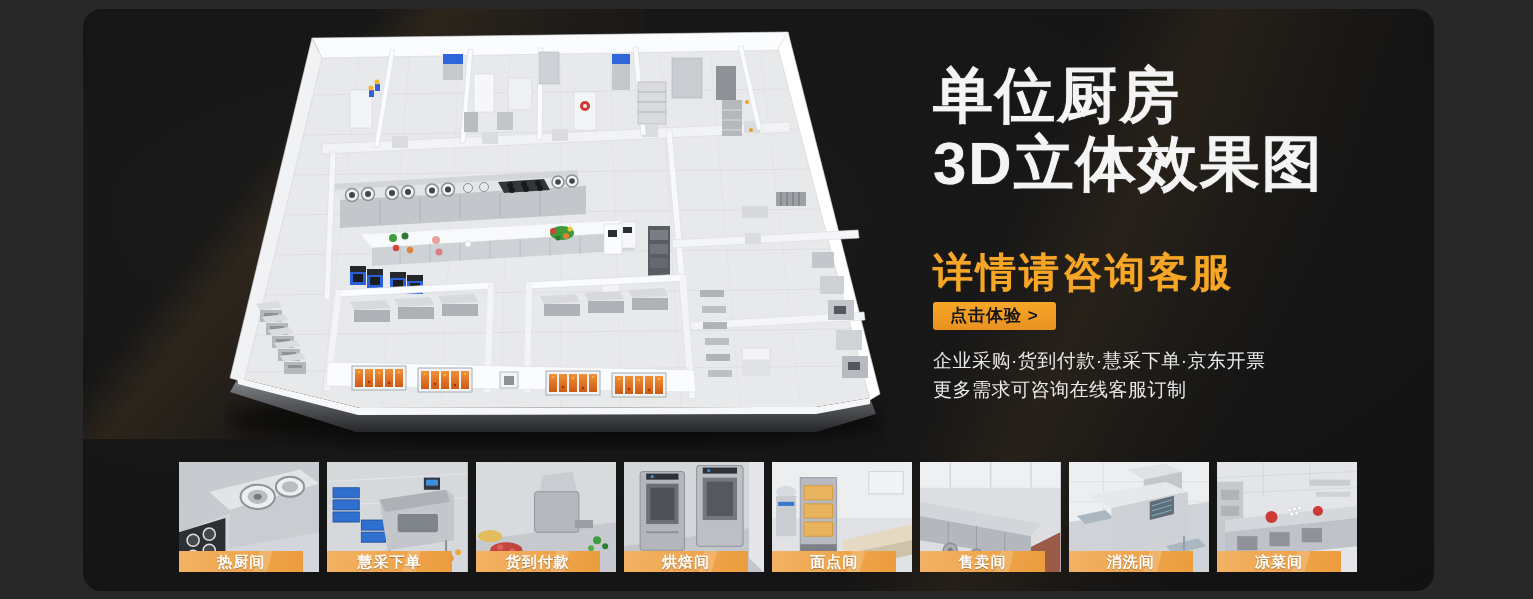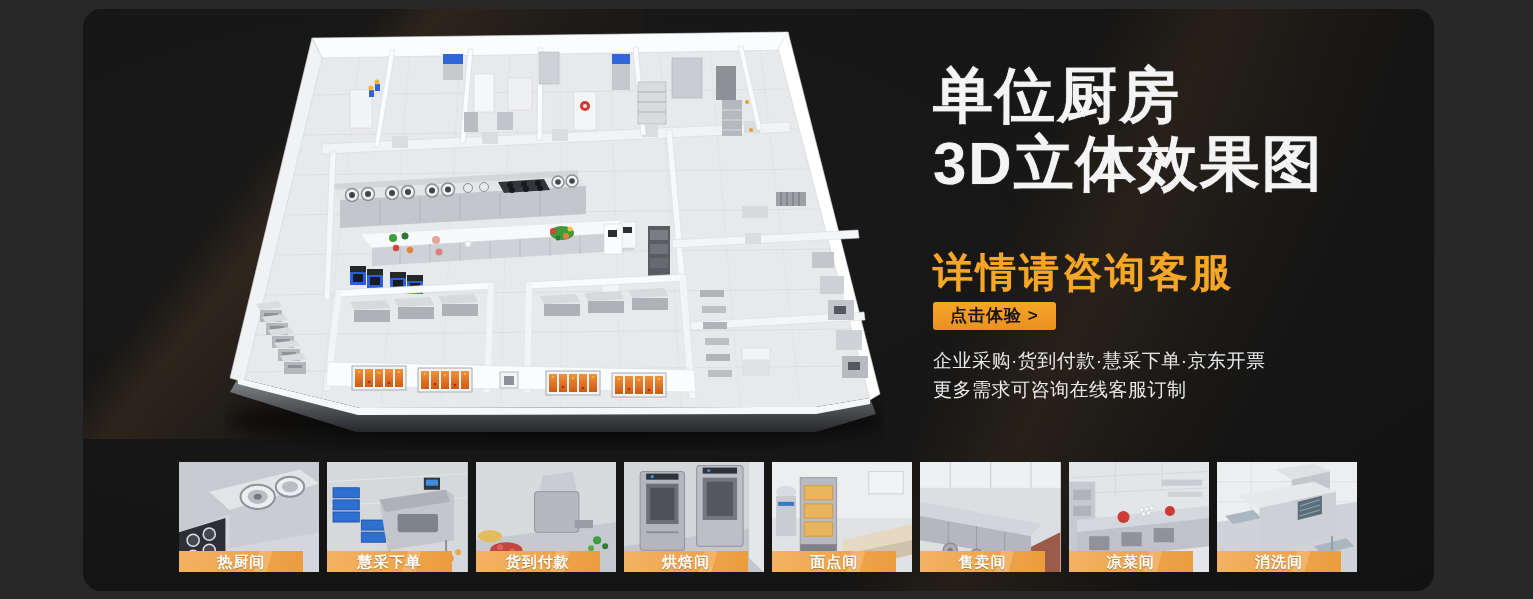--- a/index.html
+++ b/index.html
@@ -519,20 +519,51 @@
               <circle cx="56" cy="94" r="2.5"></circle>
               <circle cx="82" cy="100" r="2.5"></circle>
               <circle cx="110" cy="102" r="2.5"></circle>
           </g>
         </svg>
         <figcaption>售卖间</figcaption>
       </figure>
 
       <figure class="thumb">
         <svg viewBox="0 0 139 110" preserveAspectRatio="xMidYMid slice">
+          <rect width="139" height="110" fill="#e1e3e6"></rect>
+          <rect width="139" height="60" fill="#eceef0"></rect>
+          <g stroke="#dfe1e4" stroke-width="1">
+              <line x1="0" y1="20" x2="139" y2="20"></line>
+              <line x1="0" y1="40" x2="139" y2="40"></line>
+              <line x1="34" y1="0" x2="34" y2="60"></line>
+              <line x1="104" y1="0" x2="104" y2="60"></line>
+            </g>
+          <polygon points="0,60 139,40 139,110 0,110" fill="#cfd2d6"></polygon>
+          <polygon points="8,54 36,48 44,56 16,62" fill="#aab7c0"></polygon>
+          <polygon points="58,8 96,2 112,10 74,18" fill="#dfe2e5"></polygon>
+          <polygon points="74,18 112,10 112,34 74,44" fill="#c3c6cb"></polygon>
+          <polygon points="20,34 96,20 118,30 42,46" fill="#e6e8ea"></polygon>
+          <polygon points="42,46 118,30 118,74 42,92" fill="#cdd0d5"></polygon>
+          <polygon points="80,40 104,34 104,52 80,58" fill="#5f6d78"></polygon>
+          <g stroke="#7fa9bd" stroke-width="1">
+              <line x1="82" y1="44" x2="102" y2="38"></line>
+              <line x1="82" y1="49" x2="102" y2="43"></line>
+              <line x1="82" y1="54" x2="102" y2="48"></line>
+            </g>
+          <polygon points="96,84 128,76 136,84 104,92" fill="#aab7c0"></polygon>
+          <g stroke="#8fa0ab" stroke-width="2">
+              <line x1="46" y1="92" x2="46" y2="104"></line>
+              <line x1="114" y1="74" x2="114" y2="88"></line>
+            </g>
+        </svg>
+        <figcaption>消洗间</figcaption>
+      </figure>
+
+      <figure class="thumb">
+        <svg viewBox="0 0 139 110" preserveAspectRatio="xMidYMid slice">
           <rect width="139" height="110" fill="#e3e5e8"></rect>
           <g stroke="#d6d9dc" stroke-width="1">
               <line x1="0" y1="16" x2="139" y2="10"></line>
               <line x1="0" y1="32" x2="139" y2="26"></line>
               <line x1="46" y1="0" x2="46" y2="34"></line>
               <line x1="92" y1="0" x2="92" y2="30"></line>
             </g>
           <rect x="0" y="20" width="26" height="70" fill="#c6c9ce"></rect>
             <rect x="4" y="28" width="18" height="10" fill="#b0b4b9"></rect>
             <rect x="4" y="44" width="18" height="10" fill="#b0b4b9"></rect>
@@ -551,46 +582,15 @@
             <circle cx="72" cy="48" r="2"></circle>
               <circle cx="77" cy="47" r="2"></circle>
               <circle cx="82" cy="46" r="2"></circle>
             <circle cx="74" cy="52" r="2"></circle>
               <circle cx="79" cy="51" r="2"></circle>
           </g>
         </svg>
         <figcaption>凉菜间</figcaption>
       </figure>
 
-      <figure class="thumb">
-        <svg viewBox="0 0 139 110" preserveAspectRatio="xMidYMid slice">
-          <rect width="139" height="110" fill="#e1e3e6"></rect>
-          <rect width="139" height="60" fill="#eceef0"></rect>
-          <g stroke="#dfe1e4" stroke-width="1">
-              <line x1="0" y1="20" x2="139" y2="20"></line>
-              <line x1="0" y1="40" x2="139" y2="40"></line>
-              <line x1="34" y1="0" x2="34" y2="60"></line>
-              <line x1="104" y1="0" x2="104" y2="60"></line>
-            </g>
-          <polygon points="0,60 139,40 139,110 0,110" fill="#cfd2d6"></polygon>
-          <polygon points="8,54 36,48 44,56 16,62" fill="#aab7c0"></polygon>
-          <polygon points="58,8 96,2 112,10 74,18" fill="#dfe2e5"></polygon>
-          <polygon points="74,18 112,10 112,34 74,44" fill="#c3c6cb"></polygon>
-          <polygon points="20,34 96,20 118,30 42,46" fill="#e6e8ea"></polygon>
-          <polygon points="42,46 118,30 118,74 42,92" fill="#cdd0d5"></polygon>
-          <polygon points="80,40 104,34 104,52 80,58" fill="#5f6d78"></polygon>
-          <g stroke="#7fa9bd" stroke-width="1">
-              <line x1="82" y1="44" x2="102" y2="38"></line>
-              <line x1="82" y1="49" x2="102" y2="43"></line>
-              <line x1="82" y1="54" x2="102" y2="48"></line>
-            </g>
-          <polygon points="96,84 128,76 136,84 104,92" fill="#aab7c0"></polygon>
-          <g stroke="#8fa0ab" stroke-width="2">
-              <line x1="46" y1="92" x2="46" y2="104"></line>
-              <line x1="114" y1="74" x2="114" y2="88"></line>
-            </g>
-        </svg>
-        <figcaption>消洗间</figcaption>
-      </figure>
-
     </div>
   </div>
 </div>
 
 </body></html>

